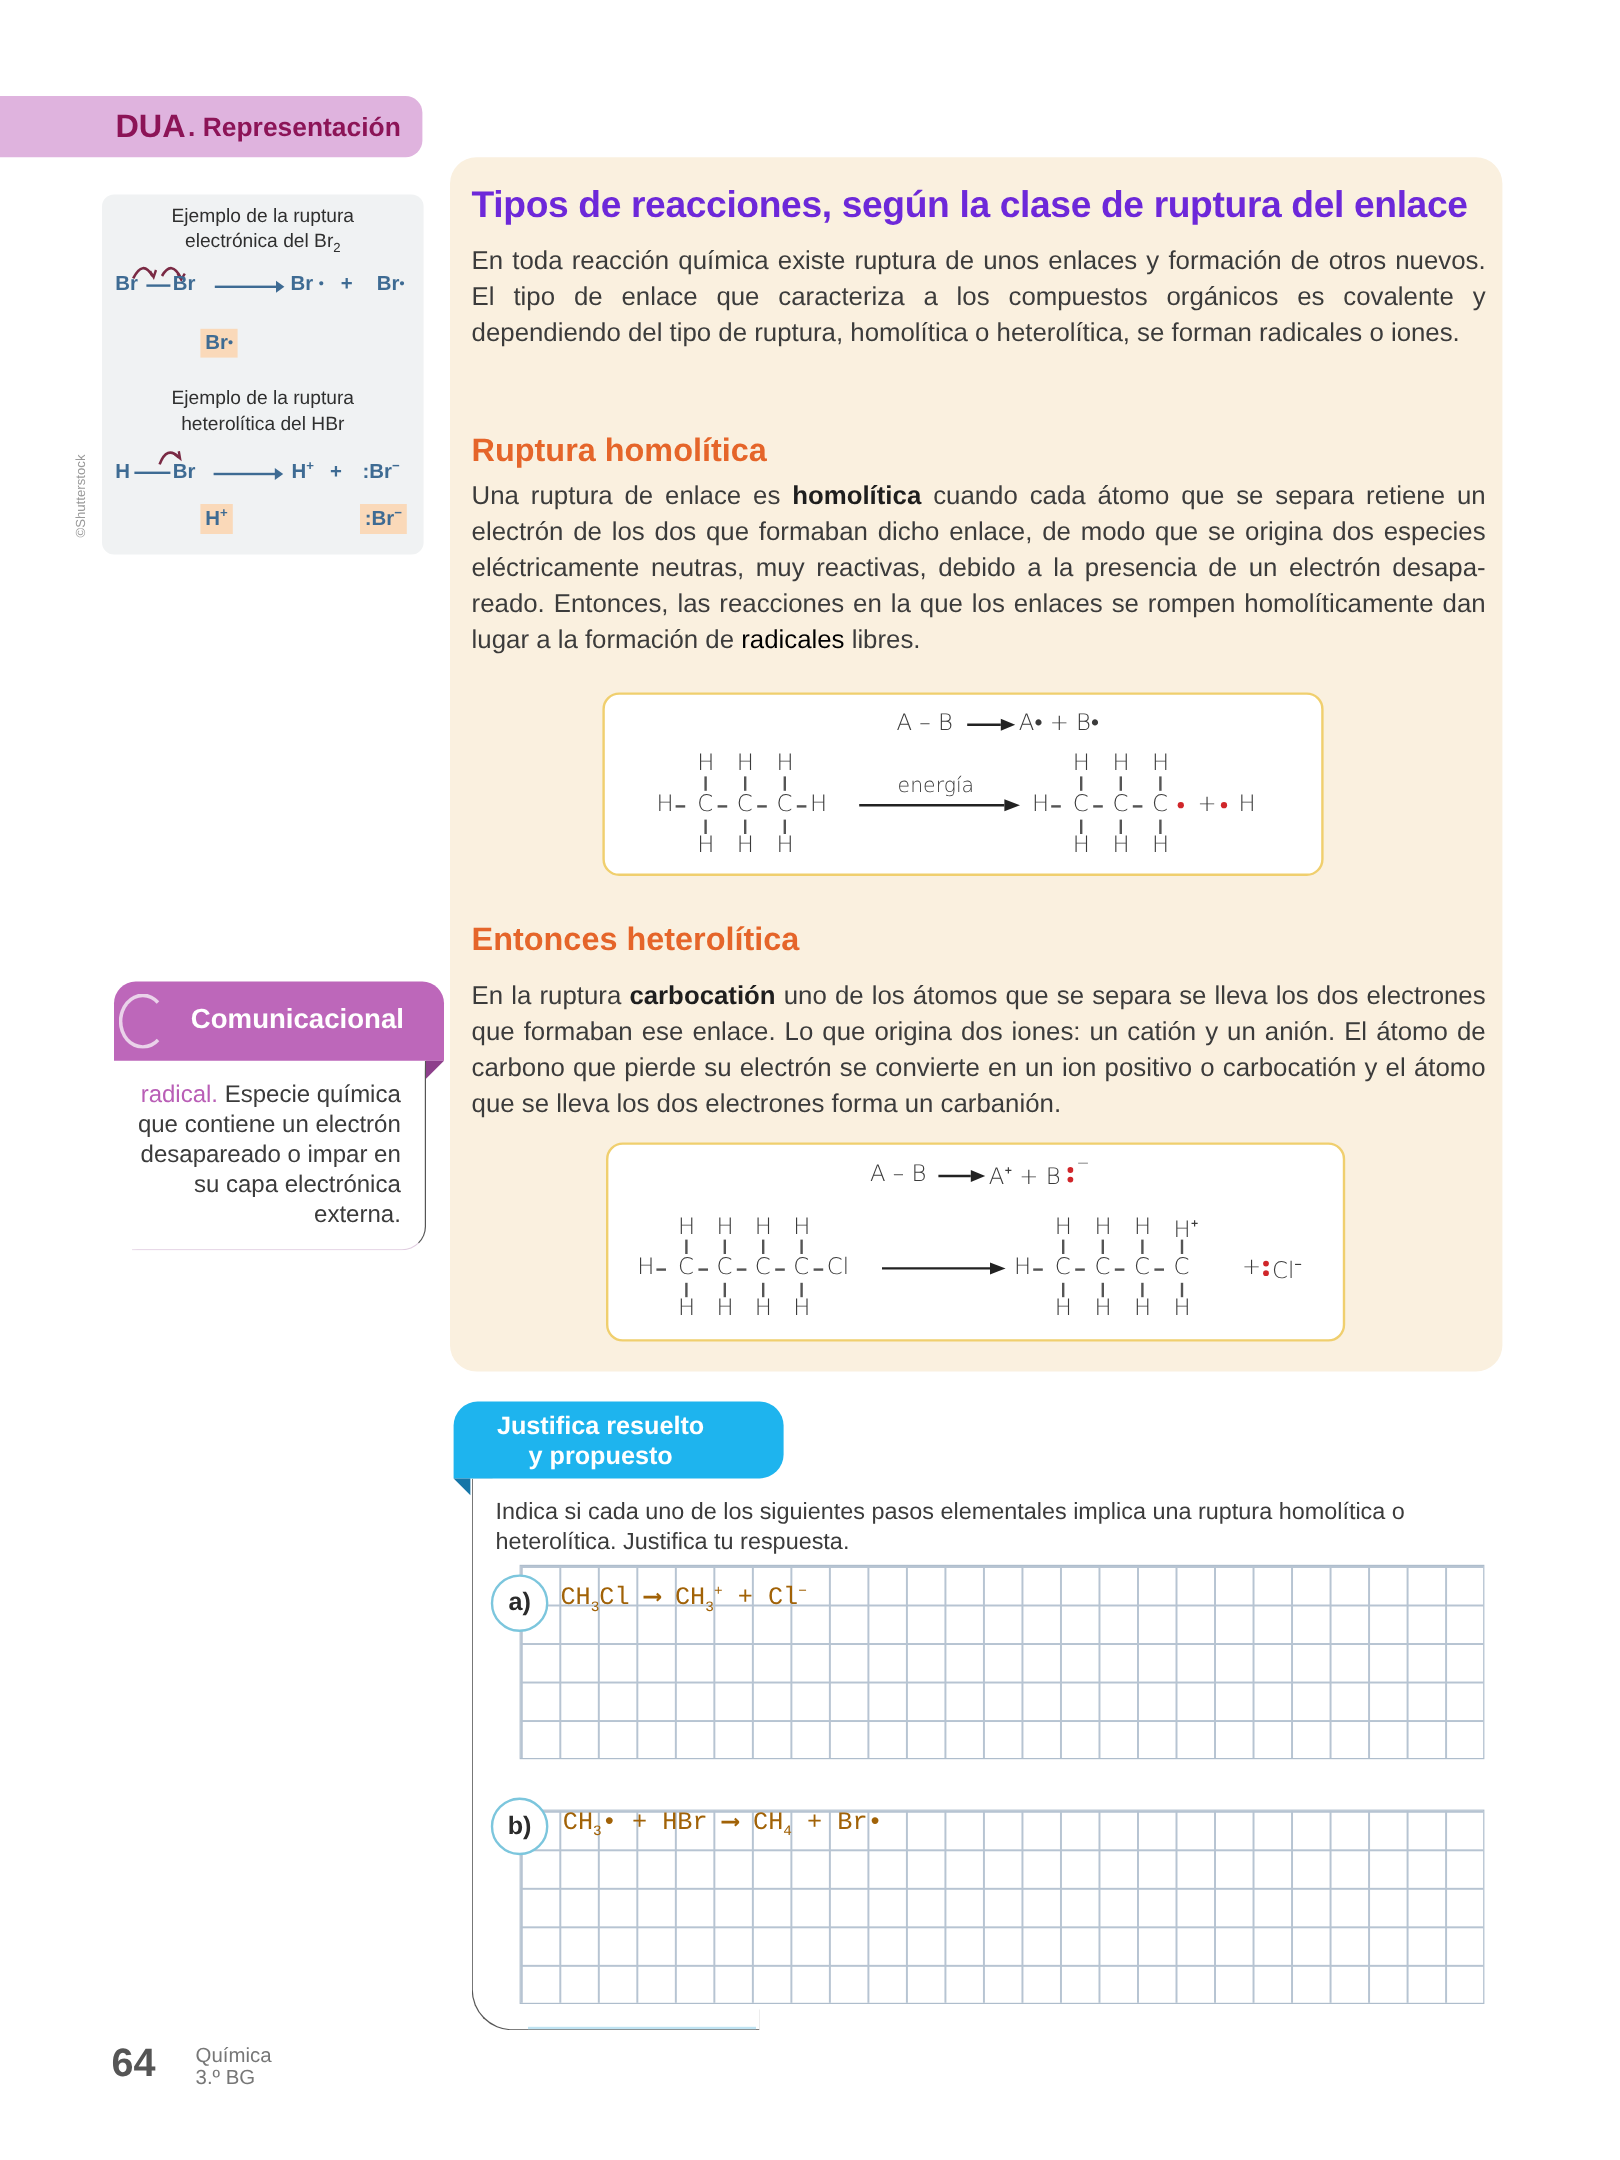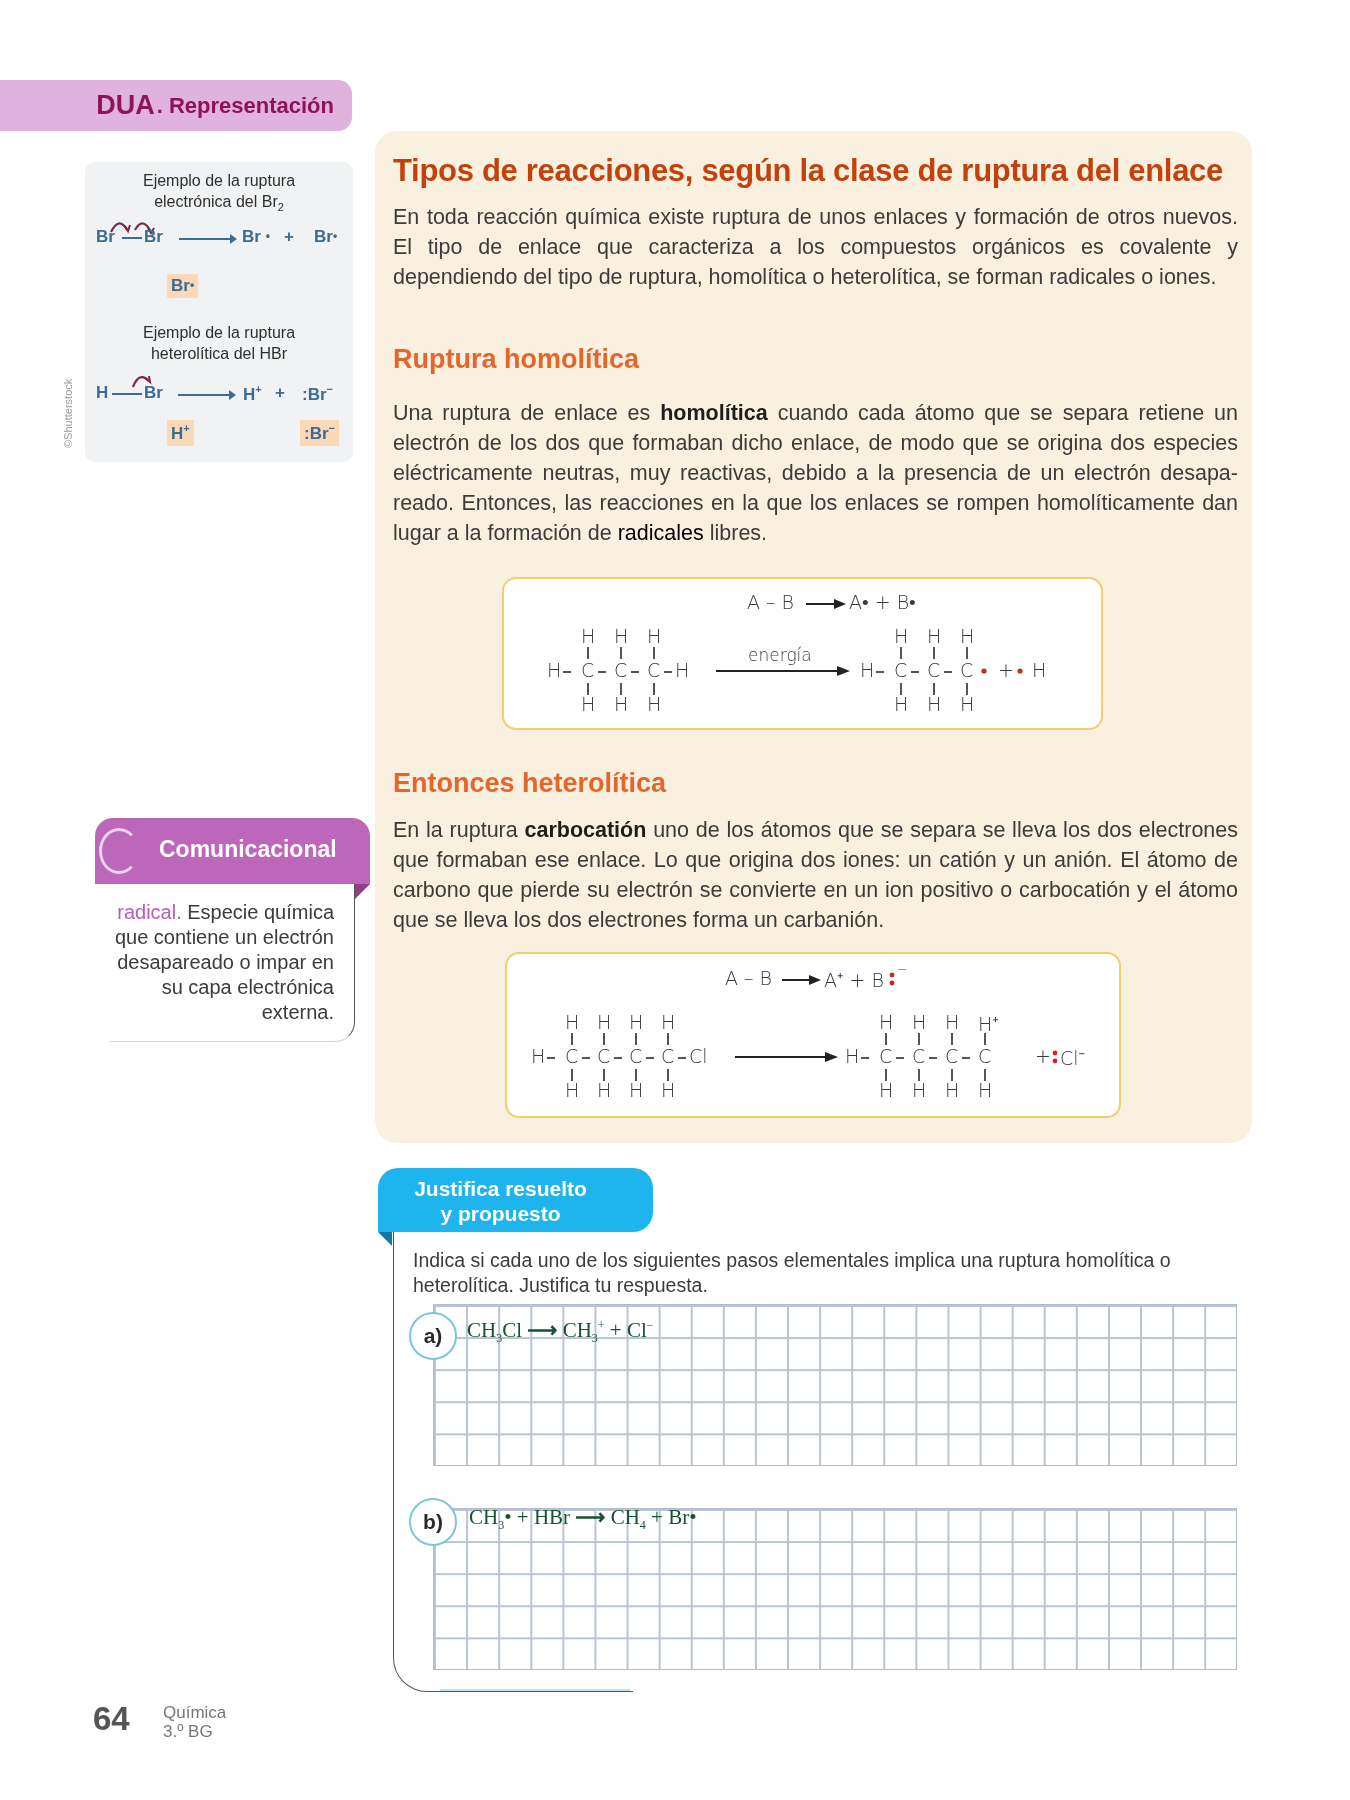--- a/index.html
+++ b/index.html
@@ -26,41 +26,41 @@
   
   .com-head { position: absolute; left: 95px; top: 818px; width: 275px; height: 66px; background: #bd67ba; border-radius: 18px 18px 0 0; }
   .com-head .title { position: absolute; left: 64px; top: 18px; color: #ffffff; font-weight: bold; font-size: 23px; }
   .com-head .c-icon { position: absolute; left: 4px; top: 10px; width: 40px; height: 46px; border: 3px solid #ead2ea; border-right-color: transparent; border-radius: 50%; }
   .com-fold { position: absolute; left: 355px; top: 884px; border-top: 15px solid #8d3f8b; border-right: 15px solid transparent; }
   .com-body { position: absolute; left: 110px; top: 884px; width: 245px; height: 158px; border-right: 1.5px solid #555; border-bottom: 1.5px solid #e0cde0; border-radius: 0 0 20px 0; text-align: right; padding-right: 20px; padding-top: 16px; font-size: 20px; line-height: 25px; color: #3b3b3b; }
   .com-body .kw { color: #b95eb6; }
 
   
   .panel { position: absolute; left: 375px; top: 131px; width: 877px; height: 1012px; background: #faf0df; border-radius: 22px; }
-  .main-title { position: absolute; left: 393px; top: 153px; color: #c2410c; font-weight: bold; font-size: 31px; letter-spacing: -0.3px; white-space: nowrap; }
+  .main-title { position: absolute; left: 393px; top: 153px; color: #6d28d9; font-weight: bold; font-size: 31px; letter-spacing: -0.3px; white-space: nowrap; }
   .para { position: absolute; left: 393px; width: 845px; font-size: 21.5px; line-height: 30px; color: #3b3b3b; text-align: justify; }
   .para b { color: #1e1e1e; }
   .para .kw { color: #000000; }
   .sub { position: absolute; left: 393px; color: #e5652a; font-weight: bold; font-size: 27px; }
 
   .rxn-box { position: absolute; background: #ffffff; border: 2px solid #f0cf6e; border-radius: 14px; }
   .rxn-box .t { position: absolute; font-size: 19px; color: #3b3b3b; white-space: nowrap; font-family: "DejaVu Sans", sans-serif; font-weight: 300; }
   .rxn-box svg { position: absolute; left: 0; top: 0; }
 
   
   .ex-badge { position: absolute; left: 378px; top: 1168px; width: 275px; height: 64px; background: #1eb4ee; border-radius: 20px 20px 20px 0; color: #fff; font-weight: bold; font-size: 21px; line-height: 25px; text-align: center; padding-top: 8px; padding-right: 30px; }
   .ex-fold { position: absolute; left: 378px; top: 1232px; border-top: 14px solid #1676a8; border-left: 14px solid transparent; }
   .ex-bracket { position: absolute; left: 393px; top: 1232px; width: 240px; height: 460px; border-left: 1.5px solid #555; border-radius: 0 0 0 34px; border-bottom: 1.5px solid #555; }
   .ex-bracket-line { position: absolute; left: 440px; top: 1689px; width: 190px; height: 1.5px; background: #bfe3f2; }
   .ex-prompt { position: absolute; left: 413px; top: 1248px; width: 820px; font-size: 19.5px; line-height: 25px; color: #3b3b3b; }
   .grid { position: absolute; left: 433px; width: 804px; height: 162px; border: 1.5px solid #aebdcc; background-color: #fff;
     background-image: linear-gradient(to right, #b7c4d2 1.5px, transparent 1.5px), linear-gradient(to bottom, #b7c4d2 1.5px, transparent 1.5px);
     background-size: 32.1px 32.1px; }
   .item-circle { position: absolute; width: 48px; height: 48px; border: 2px solid #7cc6dd; border-radius: 50%; background: #fff; font-weight: bold; font-size: 21px; color: #2b2b2b; display: flex; align-items: center; justify-content: center; }
-  .item-eq { position: absolute; font-size: 21px; color: #14532d; white-space: nowrap; font-family: Liberation Serif, serif; font-weight: 300; }
+  .item-eq { position: absolute; font-size: 21px; color: #a16207; white-space: nowrap; font-family: Liberation Mono, monospace; font-weight: 300; }
   .item-eq sub { font-size: 12px; }
   .item-eq sup { font-size: 12px; }
 
   .footer-num { position: absolute; left: 93px; top: 1700px; font-weight: bold; font-size: 33px; color: #555; }
   .footer-sub { position: absolute; left: 163px; top: 1703px; font-size: 17px; line-height: 19px; color: #777; }
 </style>
 </head>
 <body>
 
 <div class="dua-tab">
@@ -110,21 +110,21 @@
   <div class="c-icon"></div>
   <span class="title">Comunicacional</span>
 </div>
 <div class="com-fold"></div>
 <div class="com-body"><span class="kw">radical.</span><span> Especie química que contiene un electrón desapareado o impar en su capa electrónica externa.</span></div>
 
 <div class="panel"></div>
 <div class="main-title">Tipos de reacciones, según la clase de ruptura del enlace</div>
 <div class="para" style="top:202px">En toda reacción química existe ruptura de unos enlaces y formación de otros nuevos. El tipo de enlace que caracteriza a los compuestos orgánicos es covalente y dependiendo del tipo de ruptura, homolítica o heterolítica, se forman radicales o iones.</div>
 
-<div class="sub" style="top:344px">Ruptura homolítica</div>
+<div class="sub" style="top:360px">Ruptura homolítica</div>
 <div class="para" style="top:398px"><span>Una ruptura de enlace es </span><b>homolítica</b><span> cuando cada átomo que se separa retiene un electrón de los dos que formaban dicho enlace, de modo que se origina dos especies eléctricamente neutras, muy reactivas, debido a la presencia de un electrón desapa­reado. Entonces, las reacciones en la que los enlaces se rompen homolíticamente dan lugar a la formación de </span><span class="kw">radicales</span><span> libres.</span></div>
 
 <div class="rxn-box" style="left:502px;top:577px;width:601px;height:153px">
   <svg width="601" height="153">
     <line x1="302" y1="25" x2="330" y2="25" stroke="#222" stroke-width="2"></line>
     <polygon points="330,20 342,25 330,30" fill="#222"></polygon>
     <line x1="212" y1="92" x2="333" y2="92" stroke="#222" stroke-width="2"></line>
     <polygon points="333,87 346,92 333,97" fill="#222"></polygon>
     <g stroke="#444" stroke-width="1.6" id="homo-bonds"></g>
     <circle cx="480" cy="92" r="2.6" fill="#d0262a"></circle>

